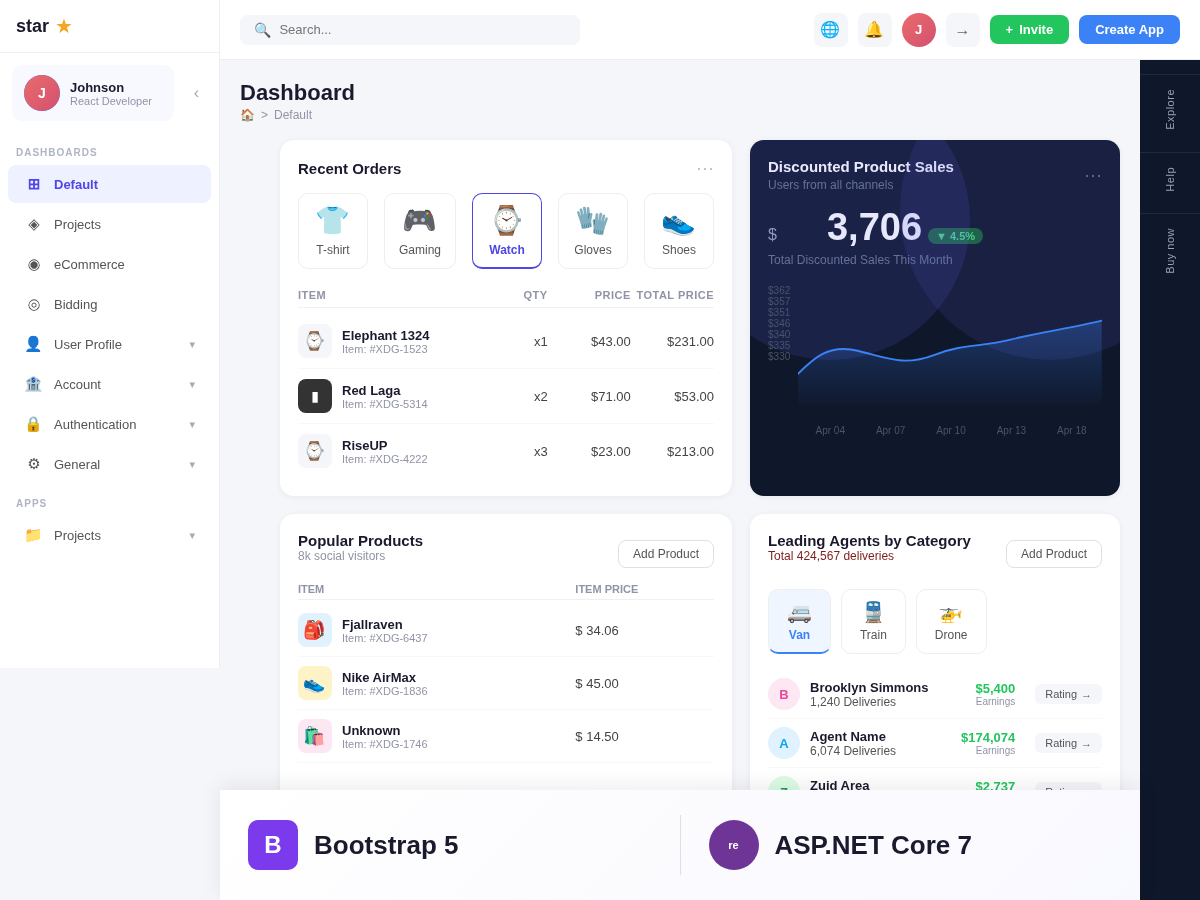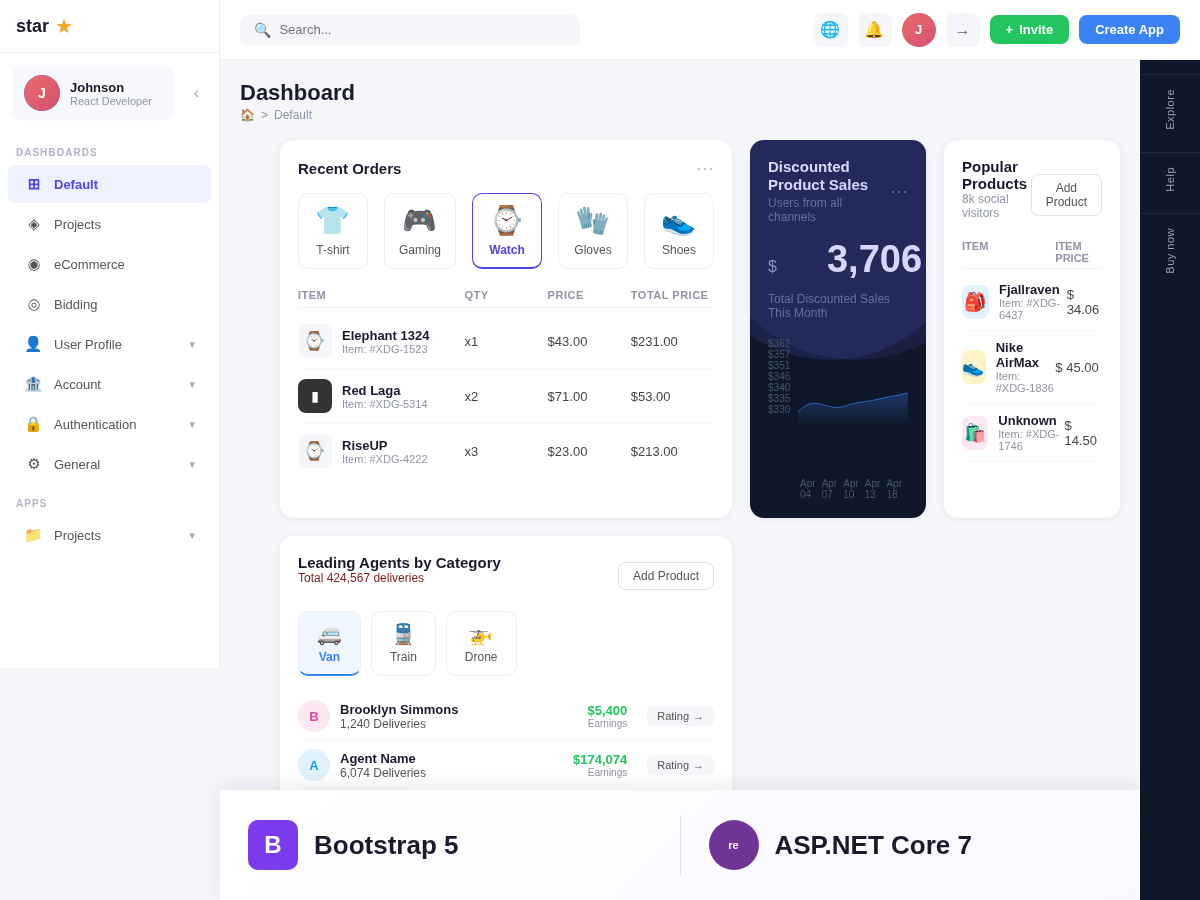--- a/index.html
+++ b/index.html
@@ -43,21 +43,21 @@
       position: absolute; left: 220px; right: 60px; top: 60px; bottom: 0;
       overflow-y: auto; padding: 20px;
     }
 
     
     .page-header { display: flex; align-items: center; justify-content: space-between; margin-bottom: 18px; }
     .page-title { font-size: 22px; font-weight: 700; color: #1a1a2e; }
     .breadcrumb { display: flex; align-items: center; gap: 6px; font-size: 12px; color: #9094a6; margin-top: 2px; }
 
     
-    .dashboard-grid { display: grid; grid-template-columns: 1fr 1fr 1fr; gap: 18px; padding-left: 40px; }
+    .dashboard-grid { display: grid; grid-template-columns: 1fr 1fr; gap: 18px; padding-left: 40px; }
 
     
     .card { background: #fff; border-radius: 14px; padding: 18px; box-shadow: 0 1px 6px rgba(0,0,0,0.06); }
     .card-header { display: flex; align-items: center; justify-content: space-between; margin-bottom: 14px; }
     .card-title { font-size: 15px; font-weight: 700; color: #1a1a2e; }
     .card-dots { color: #bbb; font-size: 18px; cursor: pointer; }
 
     
     .order-tabs { display: flex; gap: 16px; margin-bottom: 14px; }
     .order-tab { display: flex; flex-direction: column; align-items: center; gap: 6px; cursor: pointer; padding: 10px 14px; border-radius: 10px; border: 1px solid #eee; transition: border-color 0.15s; min-width: 70px; }
@@ -68,21 +68,21 @@
 
     
     .table-header { display: grid; grid-template-columns: 2fr 1fr 1fr 1fr; font-size: 11px; font-weight: 600; color: #9094a6; letter-spacing: 0.5px; text-transform: uppercase; padding: 6px 0; border-bottom: 1px solid #f0f0f0; margin-bottom: 6px; }
     .table-row { display: grid; grid-template-columns: 2fr 1fr 1fr 1fr; align-items: center; padding: 10px 0; border-bottom: 1px solid #f8f8f8; }
     .table-row:last-child { border-bottom: none; }
     .item-info { display: flex; align-items: center; gap: 10px; }
     .item-icon { width: 34px; height: 34px; border-radius: 8px; background: #f5f6fa; display: flex; align-items: center; justify-content: center; font-size: 18px; }
     .item-name { font-size: 13px; font-weight: 600; color: #1a1a2e; }
     .item-sku { font-size: 11px; color: #9094a6; }
     .cell { font-size: 13px; color: #444; }
-    .cell-center { text-align: left; }
+    .cell-center { text-align: right; }
     .badge-up { background: #dcfce7; color: #16a34a; font-size: 11px; font-weight: 600; border-radius: 20px; padding: 2px 8px; display: inline-flex; align-items: center; gap: 3px; }
 
     
     .popular-header { display: flex; align-items: center; justify-content: space-between; margin-bottom: 4px; }
     .popular-sub { font-size: 12px; color: #9094a6; margin-bottom: 12px; }
     .btn-add { background: transparent; border: 1px solid #e0e0e0; border-radius: 8px; padding: 6px 14px; font-size: 12px; color: #555; cursor: pointer; }
     .product-table-header { display: grid; grid-template-columns: 2fr 1fr; font-size: 11px; font-weight: 600; color: #9094a6; text-transform: uppercase; padding: 4px 0; border-bottom: 1px solid #f0f0f0; margin-bottom: 4px; }
     .product-row { display: grid; grid-template-columns: 2fr 1fr; align-items: center; padding: 9px 0; border-bottom: 1px solid #f8f8f8; }
 
     

